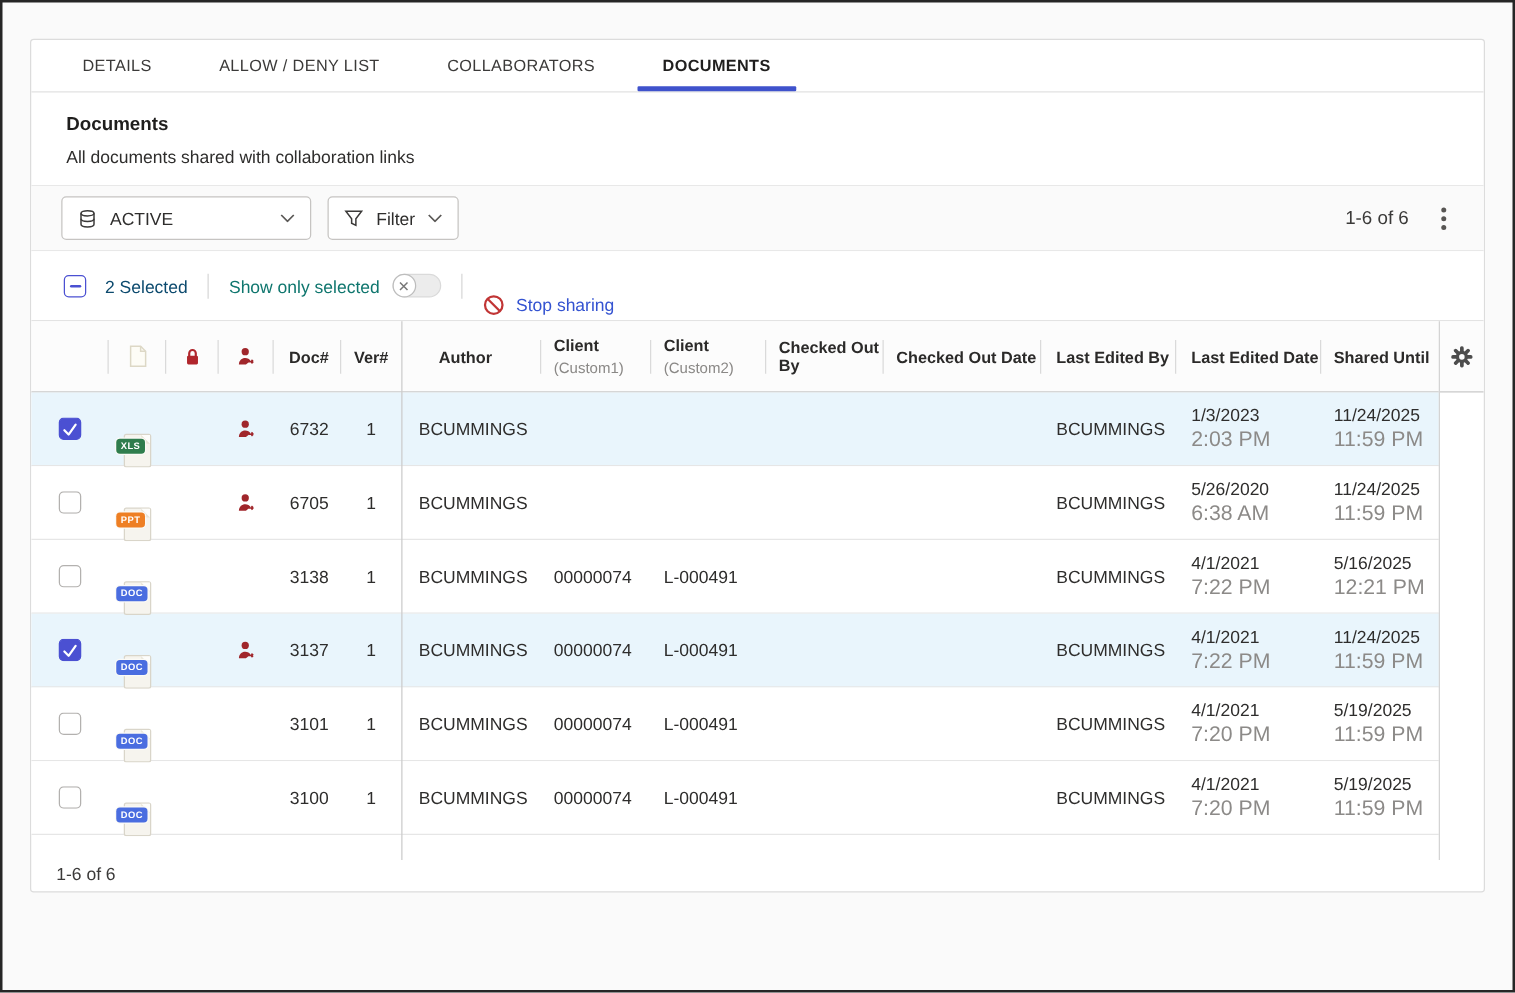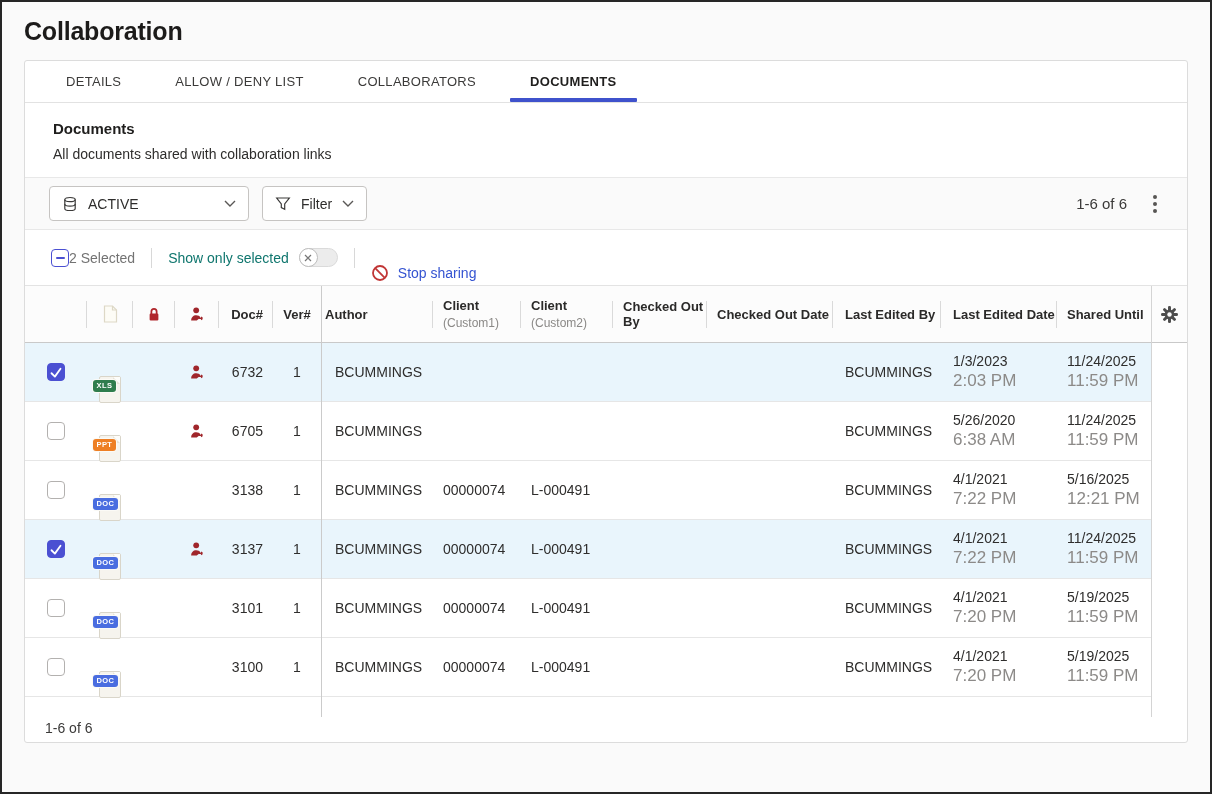--- a/index.html
+++ b/index.html
@@ -58,21 +58,21 @@
   .kebab { display: flex; flex-direction: column; gap: 3px; padding: 4px 6px; cursor: pointer; background:none; border:none; }
   .kebab i { width: 4px; height: 4px; border-radius: 50%; background: #575553; }
 
   
   .selbar { height: 56px; display: flex; align-items: center; padding: 0 26px; border-bottom: 1px solid #e3e3e3; background:#fff; }
   .sel-cb {
     width: 18px; height: 18px; border: 1.6px solid var(--checkbox); border-radius: 4px;
     background: #fff; display: flex; align-items: center; justify-content: center; cursor: pointer;
   }
   .sel-cb i { width: 9px; height: 2px; background: var(--checkbox); border-radius: 1px; }
-  .sel-count { font-size: 14px; color: #737373; }
+  .sel-count { margin-left: 15px; font-size: 14px; color: #0c4a6e; }
   .vdiv { width: 1px; height: 20px; background: #d8d8d8; margin: 0 16px; }
   .showonly-label { font-size: 14px; color: #0f766e; }
   .toggle {
     margin-left: 10px; width: 39px; height: 19px; border-radius: 10px;
     background: #ececec; border: 1px solid #dadada; position: relative; cursor: pointer;
   }
   .toggle .knob {
     position: absolute; left: -1px; top: -1px; width: 19px; height: 19px; border-radius: 50%;
     background: #fff; border: 1px solid #bdbdbd; display: flex; align-items: center; justify-content: center;
   }
@@ -132,21 +132,20 @@
   .tbody-pad { height: 20px; }
 
   .tfoot { padding: 3px 0 0 20px; font-size: 14px; color: #3b3a39; }
 
   .icon { display: inline-flex; align-items: center; justify-content: center; }
 </style>
 </head>
 <body>
 
 <div class="page">
-  <div class="page-title">Collaboration</div>
 
   <div class="card">
 
     <div class="tabbar">
       <button class="tab" data-active="false">DETAILS</button>
       <button class="tab" data-active="false">ALLOW / DENY LIST</button>
       <button class="tab" data-active="false">COLLABORATORS</button>
       <button class="tab" data-active="true">DOCUMENTS</button>
     </div>
 
@@ -244,21 +243,21 @@
             <span class="icon">
               <svg width="15" height="16" viewBox="0 0 16 16">
                 <circle cx="6.6" cy="4.1" r="3.1" fill="var(--icon-red)"></circle>
                 <path d="M1.2 15c0-3.5 2.4-5.6 5.4-5.6 2 0 3.7.9 4.6 2.4l-4 3.2z" fill="var(--icon-red)"></path>
                 <path d="M9.4 12.6h4m0 0l-1.5-1.5m1.5 1.5l-1.5 1.5" stroke="var(--icon-red)" stroke-width="1.3" fill="none"></path>
               </svg>
             </span>
           </div>
           <div class="th r sep">Doc#</div>
           <div class="th c">Ver#</div>
-          <div class="th sep" style="padding-left:4px">Author</div>
+          <div class="th sep" style="padding-left:30px">Author</div>
           <div class="th two l sep">
             <span>Client</span>
             <span class="sub">(Custom1)</span>
           </div>
           <div class="th two l sep">
             <span>Client</span>
             <span class="sub">(Custom2)</span>
           </div>
           <div class="th l sep">Checked Out By</div>
           <div class="th l sep">Checked Out Date</div>

